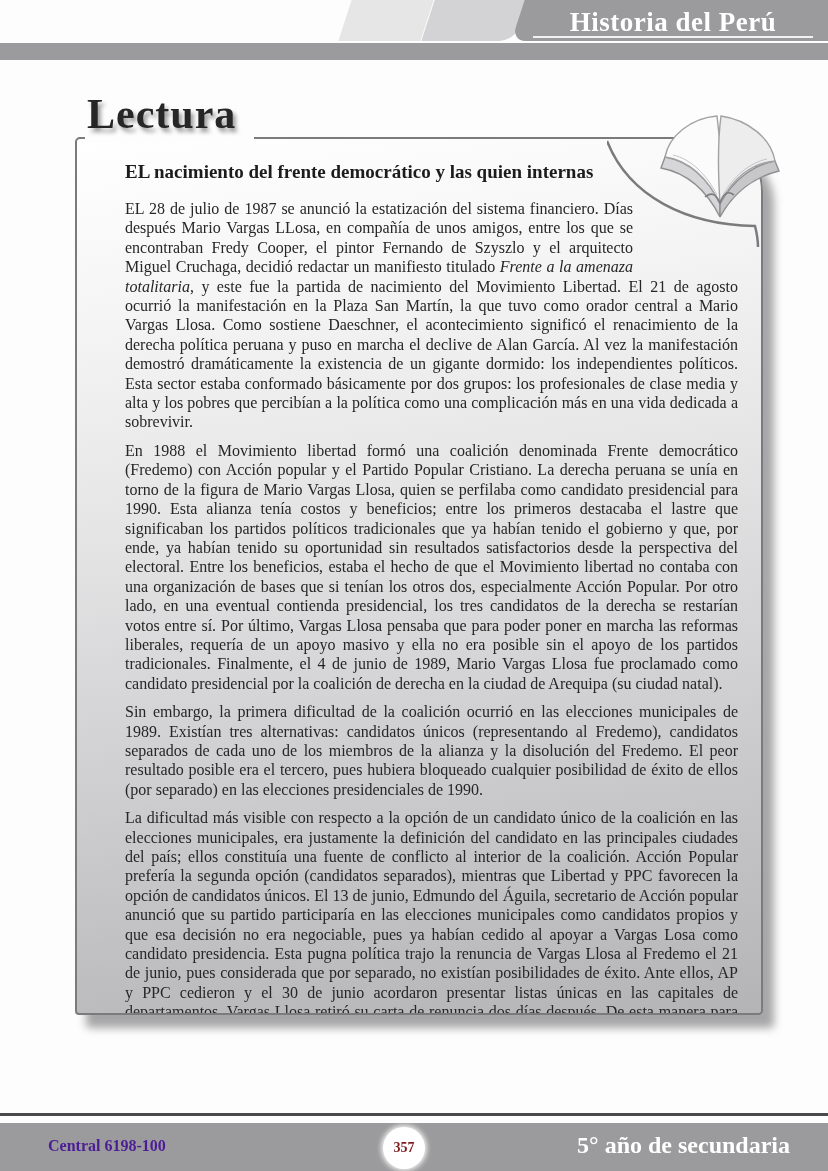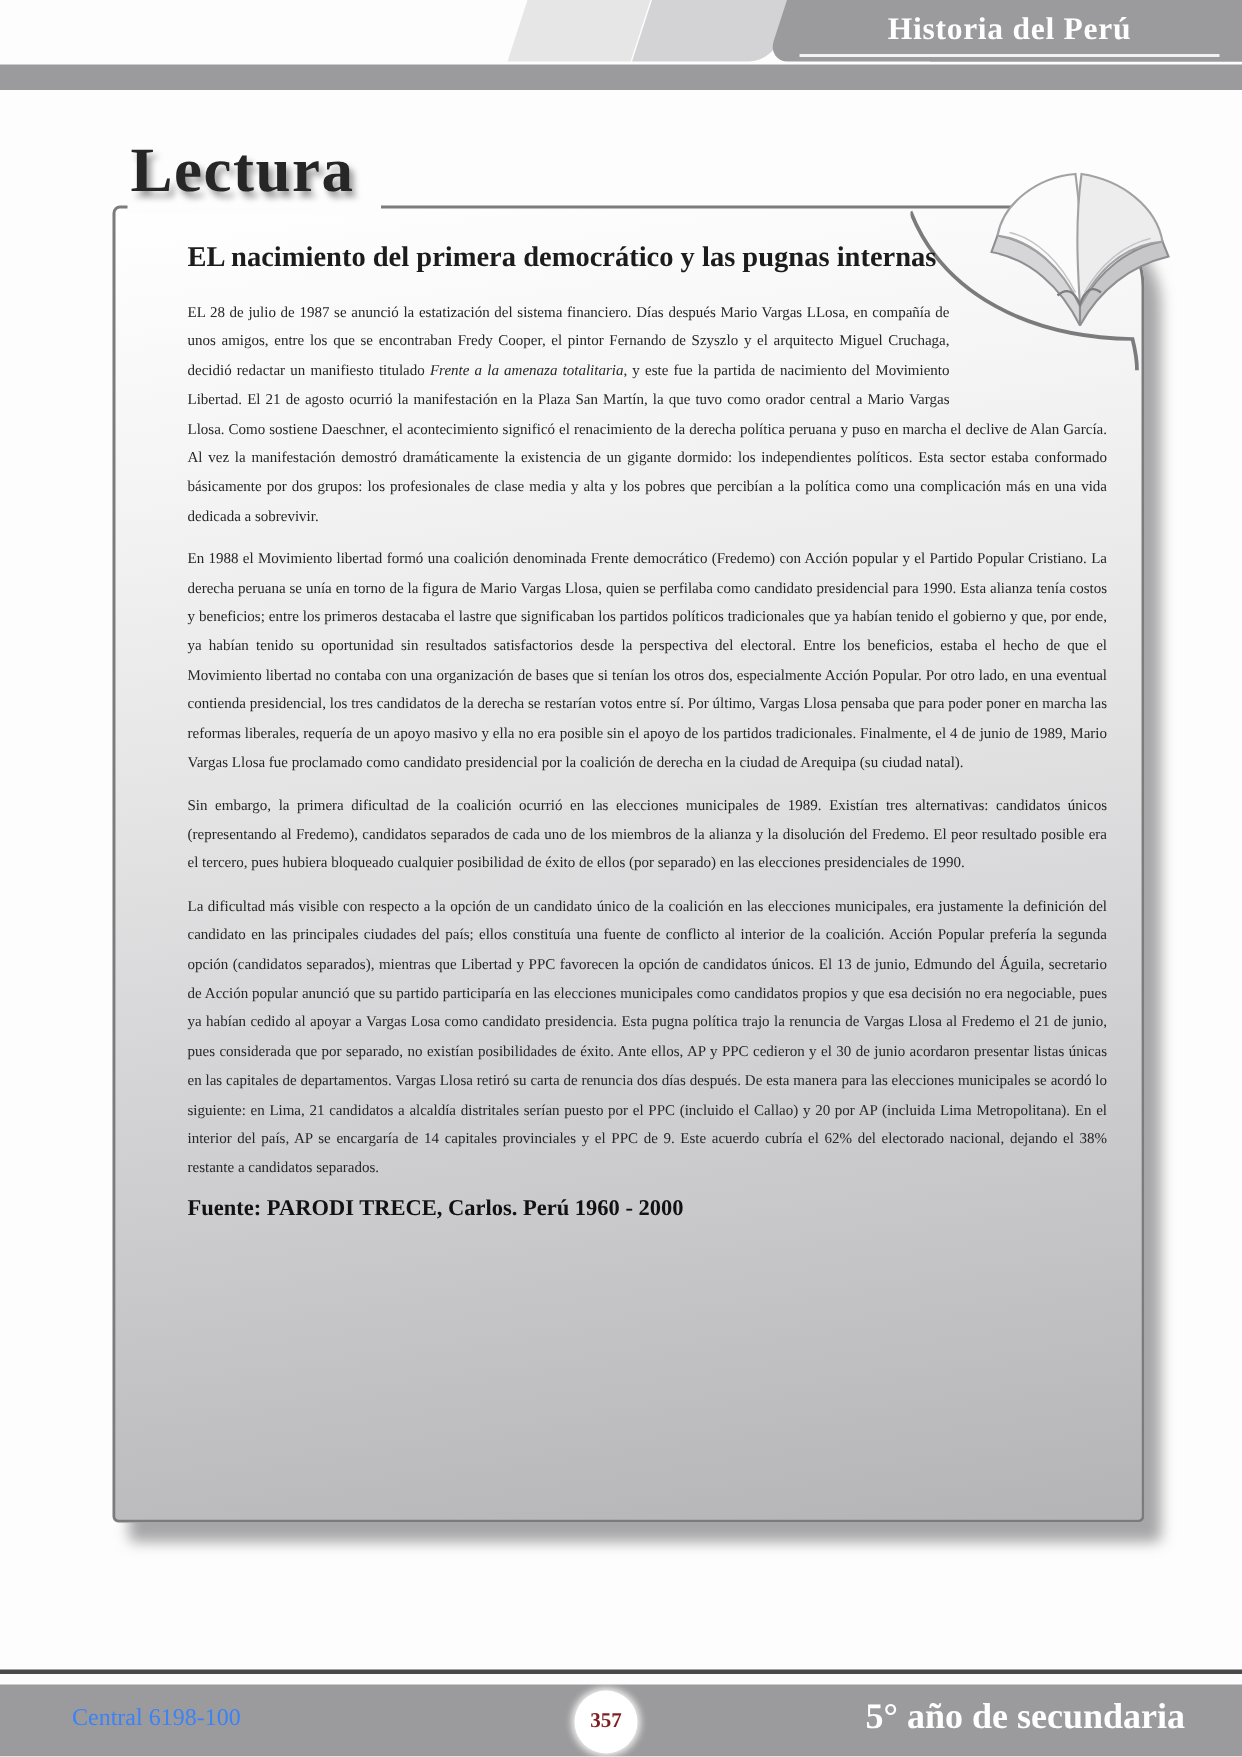--- a/index.html
+++ b/index.html
@@ -9,47 +9,47 @@
 
   
   .header { position:absolute; top:0; left:0; width:828px; height:60px; overflow:hidden; }
   .hdr-stripe { position:absolute; top:0; height:41px; transform:skewX(-18deg); }
   .stripe1 { left:345px; width:82px; background:#e6e6e7; }
   .stripe2 { left:428px; width:94px; background:#d3d3d5; border-bottom-right-radius:16px; }
   .hdr-gray-skew { position:absolute; top:0; left:518px; width:360px; height:41px;
                    background:#9b9b9d; transform:skewX(-18deg); border-bottom-left-radius:14px; }
   .hdr-gray-fill { position:absolute; top:0; left:620px; right:0; height:41px; background:#9b9b9d; }
   .hdr-title { position:absolute; top:7px; left:530px; width:286px; text-align:center;
-               color:#ffffff; font-weight:bold; font-size:21px; letter-spacing:.5px; }
+               color:#ffffff; font-weight:bold; font-size:27px; letter-spacing:.5px; }
   .hdr-underline { position:absolute; top:36px; left:533px; width:280px; height:2px; background:#f2f2f2; }
   .hdr-band2 { position:absolute; top:43px; left:0; width:828px; height:17px; background:#9b9b9d; }
 
   
   .lectura-wrap { position:absolute; top:137px; left:75px; width:688px; height:878px; }
   .lectura-box { position:relative; width:100%; height:100%;
                  border:2px solid #7b7b7d; border-radius:5px 54px 4px 4px;
                  background:linear-gradient(172deg,#ffffff 0%,#f4f4f5 20%,#e4e4e5 42%,
                                             #d3d3d5 62%,#c4c4c6 80%,#b4b4b6 100%);
                  box-shadow:11px 13px 9px rgba(95,95,98,.55); overflow:visible;padding-left:25px; }
   .lectura-title { position:absolute; top:-48px; left:8px; padding:0 18px 6px 2px;
                    background:#fdfdfd; font-size:42px; font-weight:bold; color:#262626;
                    letter-spacing:1px; text-shadow:3px 4px 4px #9a9a9a; line-height:1.1; }
   .box-content { position:relative; padding:22px 23px 12px 23px; height:100%; overflow:hidden; }
   .book-spacer { float:right; width:105px; height:112px; }
   .book-icon { position:absolute; top:-34px; right:-28px; width:182px; height:142px; }
   .reading-heading { font-size:19px; font-weight:bold; color:#1c1c1c; margin:0 0 16px 0; }
-  .box-content p { font-size:10px; line-height:19.4px; color:#262626; text-align:justify;
+  .box-content p { font-size:16px; line-height:19.4px; color:#262626; text-align:justify;
                    margin:0 0 9px 0; }
   .box-content p .it { font-style:italic; }
   .source-line { font-size:15px; font-weight:bold; color:#111; text-align:left; margin-top:4px; }
 
   
   .footer-line { position:absolute; top:1113px; left:0; width:828px; height:3px; background:#4a4a4c; }
   .footer-band { position:absolute; top:1123px; left:0; width:828px; height:48px; background:#9b9b9d; }
-  .footer-left { position:absolute; top:1137px; left:48px; color:#3b82f6; font-weight:normal; font-size:16px; }
+  .footer-left { position:absolute; top:1137px; left:48px; color:#4c1d95; font-weight:bold; font-size:16px; }
   .footer-right { position:absolute; top:1132px; right:38px; color:#ffffff; font-weight:bold; font-size:24px; }
   .page-badge { position:absolute; top:1127px; left:383px; width:42px; height:42px; background:#ffffff;
                 border-radius:50%; box-shadow:0 0 5px 2px rgba(255,255,255,.85);
                 display:flex; align-items:center; justify-content:center;
                 font-weight:bold; font-size:14px; color:#7f1d1d; }
 </style>
 </head>
 <body>
 
 <div class="page">
@@ -81,21 +81,21 @@
         <path d="M 113 99 C 125 73 145 58 168 56 C 164 33 141 15 114 11 C 110 41 111 68 113 99 Z" fill="#ededee" stroke="#a2a2a4" stroke-width="1.4"></path>
 
         <path d="M 98 92 q 9 -8 15 6 q 5 -15 14 -8" fill="none" stroke="#7d7d7f" stroke-width="1.6"></path>
 
         <path d="M 66 50 C 84 54 100 70 110 90" fill="none" stroke="#c4c4c6" stroke-width="1"></path>
         <path d="M 160 54 C 142 58 126 72 116 90" fill="none" stroke="#c4c4c6" stroke-width="1"></path>
       </svg>
 
       <div class="box-content">
         <div class="book-spacer"></div>
-        <h2 class="reading-heading">EL nacimiento del primera democrático y las pugnas internas</h2>
+        <h2 class="reading-heading">EL nacimiento del frente democrático y las quien internas</h2>
 
         <p><span>EL 28 de julio de 1987 se anunció la estatización del sistema financiero. Días después Mario Vargas LLosa, en compañía de unos amigos, entre los que se encontraban Fredy Cooper, el pintor Fernando de Szyszlo y el arquitecto Miguel Cruchaga, decidió redactar un manifiesto titulado </span><span class="it">Frente a la amenaza totalitaria</span><span>, y este fue la partida de nacimiento del Movimiento Libertad. El 21 de agosto ocurrió la manifestación en la Plaza San Martín, la que tuvo como orador  central a Mario Vargas Llosa. Como sostiene Daeschner, el acontecimiento significó el renacimiento de la derecha política peruana y puso en marcha el declive de Alan García. Al vez la manifestación demostró dramáticamente la existencia de un gigante dormido: los independientes políticos. Esta sector estaba conformado básicamente por dos grupos: los profesionales de clase media y alta y los pobres que percibían a la política como una complicación más en una vida dedicada a sobrevivir.</span></p>
 
         <p>En 1988 el Movimiento libertad formó una coalición denominada Frente democrático (Fredemo) con Acción popular y el Partido Popular Cristiano. La derecha peruana se unía en torno de la figura de Mario Vargas Llosa, quien se perfilaba como candidato presidencial para 1990. Esta alianza tenía costos y beneficios; entre los primeros destacaba el lastre que significaban los partidos políticos tradicionales que ya habían tenido el gobierno y que, por ende, ya habían tenido su oportunidad sin resultados satisfactorios desde la perspectiva del electoral. Entre los beneficios, estaba el hecho de que el Movimiento libertad no contaba con una organización de bases que si tenían los otros dos, especialmente Acción Popular. Por otro lado, en una eventual contienda presidencial, los tres candidatos de la derecha se restarían votos entre sí. Por último, Vargas Llosa pensaba que para poder poner en marcha las reformas liberales, requería de un apoyo masivo y ella no era posible sin el apoyo de los partidos tradicionales. Finalmente, el 4 de  junio de 1989, Mario Vargas Llosa fue proclamado como candidato presidencial por la coalición de derecha en la ciudad de Arequipa (su ciudad natal).</p>
 
         <p>Sin embargo, la primera dificultad de la coalición ocurrió en las elecciones municipales de 1989. Existían tres alternativas: candidatos únicos (representando al Fredemo), candidatos separados de cada uno de los miembros de la alianza y la disolución del Fredemo. El peor resultado posible era el tercero, pues hubiera bloqueado cualquier posibilidad de éxito de ellos (por separado) en las elecciones presidenciales de 1990.</p>
 
         <p>La dificultad más visible con respecto a la opción de un candidato único de la coalición en las elecciones municipales, era justamente la definición del candidato en las principales ciudades del país; ellos constituía una fuente de conflicto al interior de la coalición. Acción Popular prefería la segunda opción (candidatos separados), mientras que Libertad y PPC favorecen la opción de candidatos únicos. El 13 de junio, Edmundo del Águila, secretario de Acción popular anunció que su partido participaría en las elecciones municipales como candidatos propios y que esa decisión no era negociable, pues ya habían cedido al apoyar  a Vargas Losa como candidato presidencia. Esta pugna política trajo la renuncia de Vargas Llosa al Fredemo el 21 de junio, pues considerada que por separado, no existían posibilidades de éxito. Ante ellos, AP y PPC cedieron y el 30 de junio acordaron presentar listas únicas en las capitales de departamentos. Vargas Llosa retiró su carta de renuncia dos días después. De esta manera para las elecciones municipales se acordó lo siguiente: en Lima, 21 candidatos a alcaldía distritales serían puesto por el PPC (incluido el Callao) y 20 por AP (incluida Lima Metropolitana). En el interior del país, AP se encargaría de 14 capitales provinciales y el PPC de 9. Este acuerdo cubría el 62% del electorado nacional, dejando el 38% restante a candidatos separados.</p>
 
         <div class="source-line">Fuente: PARODI TRECE, Carlos. Perú 1960 - 2000</div>

